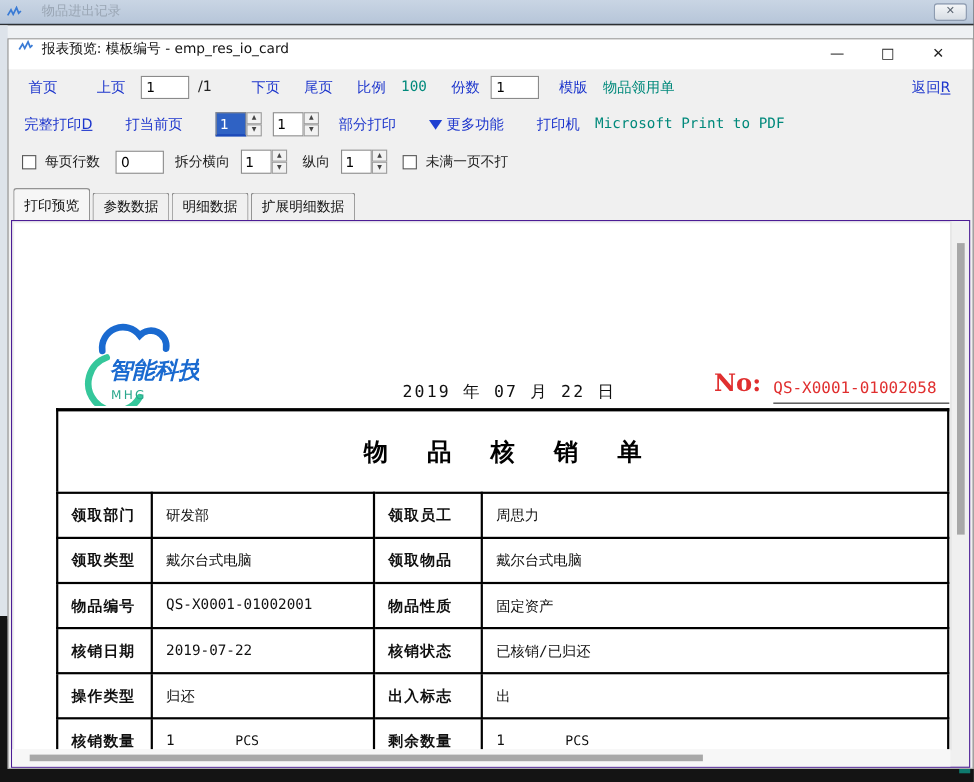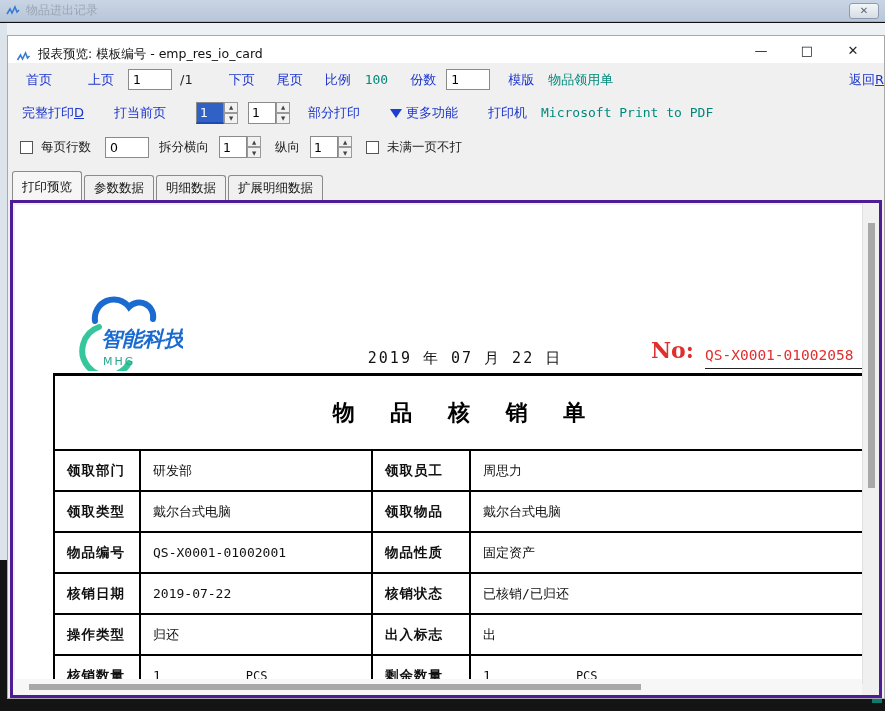--- a/index.html
+++ b/index.html
@@ -2,36 +2,36 @@
 <html><head>
 <meta charset="utf-8">
 <style>
   * { margin:0; padding:0; box-sizing:border-box; }
   html,body { width:885px; height:711px; overflow:hidden; background:#101010;
     font-family:"DejaVu Sans","Liberation Sans",sans-serif; }
 
   
   .outer-titlebar { position:absolute; left:0; top:0; width:885px; height:22px;
     background:linear-gradient(#c9d5e4,#b7c6d9); border-bottom:1px solid #9fb0c4;
-    display:flex; align-items:center; padding:0 6px; }
+    display:flex; align-items:center; padding:0 6px;gap:12px; }
   .outer-title { color:#9aa6b4; font-size:12px; margin-left:6px; }
   .outer-close { margin-left:auto; width:30px; height:16px; background:linear-gradient(#f4f6f8,#d7dde4);
     border:1px solid #8d9bb0; border-radius:3px; display:flex; align-items:center; justify-content:center;
     font-size:10px; color:#5a6470; cursor:pointer; }
   .outer-strip { position:absolute; left:0; top:23px; width:885px; height:12px; background:#eef1f4; }
   .outer-left { position:absolute; left:0; top:23px; width:7px; height:540px; background:#dde3ea; }
   .outer-left-dark { position:absolute; left:0; top:560px; width:7px; height:151px; background:#141414; }
   .outer-bottom { position:absolute; left:0; top:699px; width:885px; height:12px; background:#141414; }
   .grip { position:absolute; left:872px; top:695px; width:10px; height:8px; background:#0e7a6e; }
 
   
   .dialog { position:absolute; left:7px; top:35px; width:878px; height:664px;
     background:#f0f0f0; border:1px solid #a8a8a8; }
   .dlg-titlebar { position:absolute; left:0; top:0; right:0; height:27px; background:#ffffff;
-    display:flex; align-items:flex-end; padding:0 8px; }
+    display:flex; align-items:flex-start; padding:0 8px; }
   .dlg-title { font-size:12.5px; color:#111; margin-left:7px; }
   .dlg-controls { margin-left:auto; display:flex; align-items:center; }
   .dlg-btn { width:46px; height:26px; display:flex; align-items:center; justify-content:center;
     font-size:13px; color:#222; cursor:pointer; }
   .icon-svg { display:block; }
 
   
   .trow { position:absolute; left:0; right:0; display:flex; align-items:center; font-size:13px; }
   .row1 { top:27px; height:33px; padding-left:18px; }
   .row2 { top:60px; height:33px; padding-left:14px; }
@@ -48,32 +48,32 @@
     text-align:left; padding:0 3px; font-family:inherit; }
   .spin input.selected { background:#2f62c4; color:#fff; border-bottom:2px solid #1c49b8; }
   .spin .btns { display:flex; flex-direction:column; width:14px; }
   .spin .sb { flex:1; border:1px solid #9a9a9a; background:#f2f2f2; font-size:5.5px; color:#444;
     display:flex; align-items:center; justify-content:center; cursor:pointer; }
   .cb { width:13px; height:13px; border:1px solid #555; background:#fff; display:inline-block;
     vertical-align:-2px; cursor:pointer; }
   .down-arrow { width:0; height:0; border-left:6px solid transparent; border-right:6px solid transparent;
     border-top:9px solid #1d3fd1; display:inline-block; margin-right:4px; vertical-align:-1px; }
   .spacer { flex:1; }
-  .back-link { }
+  .back-link { margin-right:20px; }
   u { text-decoration:underline; }
 
   
   .tabs { position:absolute; left:4px; top:131px; height:33px; display:flex; align-items:flex-end; }
   .tab { border:1px solid #8a8a8a; border-bottom:none; border-radius:3px 3px 0 0; background:#f0f0f0;
     padding:4px 9px 4px; font-size:12.5px; color:#111; margin-right:2px; cursor:pointer; height:25px; }
   .tab.active { background:#f6f6f6; height:29px; padding-top:7px; position:relative; z-index:2; }
 
   
   .preview { position:absolute; left:2px; top:164px; width:872px; height:498px;
-    border:3px solid #4c1d95; background:#f0f0f0; overflow:hidden; }
+    border:1px solid #4c1d95; background:#f0f0f0; overflow:hidden; }
   .page { position:absolute; left:2px; top:2px; width:851px; height:479px; background:#ffffff;
     overflow:hidden; }
   .vsb { position:absolute; right:0; top:0; width:17px; height:481px; background:#f0f0f0;
     border-left:1px solid #e0e0e0; }
   .vsb .thumb { position:absolute; left:5px; top:20px; width:7px; height:265px; background:#a8a8a8; }
   .hsb { position:absolute; left:0; bottom:0; height:16px; right:17px; background:#f7f7f7; }
   .hsb .thumb { position:absolute; left:16px; top:5px; width:612px; height:6px; background:#a8a8a8; }
 
   
   .doc-logo { position:absolute; left:58px; top:78px; }
@@ -90,21 +90,21 @@
     display:flex; align-items:center; justify-content:center; }
   .doc-title { font-family:"DejaVu Serif","Liberation Serif",serif; font-size:22px; font-weight:bold;
     color:#000; letter-spacing:14px; white-space:nowrap; text-indent:14px; }
   .doc-table { position:absolute; left:38px; top:244px; width:812px; border-collapse:collapse;padding-left:20px; }
   .doc-table td { border:2px solid #000; height:41px; font-size:13px; color:#111;
     padding:0 0 0 12px; vertical-align:middle; white-space:nowrap; }
   .doc-table td.lbl { font-weight:bold; letter-spacing:1px; width:86px; font-size:13.5px; }
   .doc-table td.lbl2 { width:98px; }
   .doc-table td.val { font-family:"DejaVu Sans Mono","DejaVu Sans",monospace; }
   .doc-table td.v1 { width:201px; }
-  .unit { display:inline-block; margin-left:85px; font-size:12px; }
+  .unit { display:inline-block; margin-left:55px; font-size:12px; }
 </style>
 </head>
 <body>
 
 <div class="outer-titlebar">
   <svg class="icon-svg" width="14" height="12" viewBox="0 0 14 12">
     <polyline points="1,9 4,4 6,8 9,2 11,7 13,5" fill="none" stroke="#3a7bd5" stroke-width="1.6"></polyline>
   </svg>
   <span class="outer-title">物品进出记录</span>
   <span class="outer-close">✕</span>

